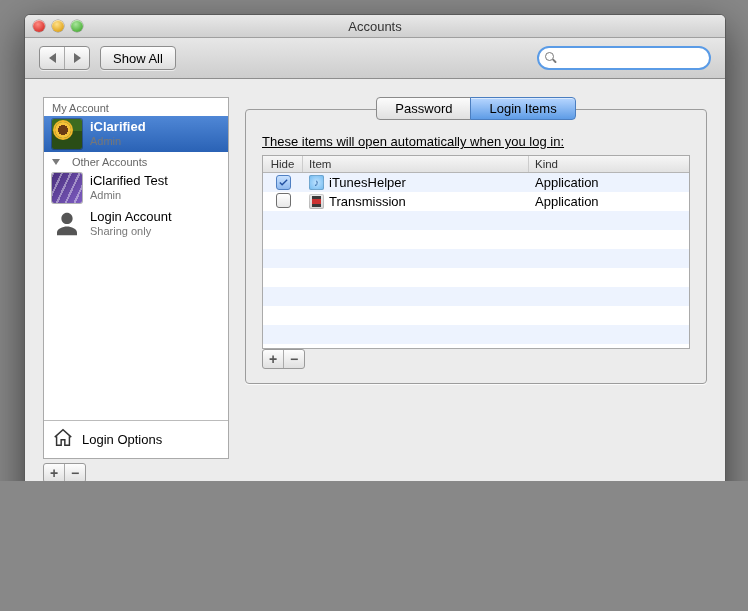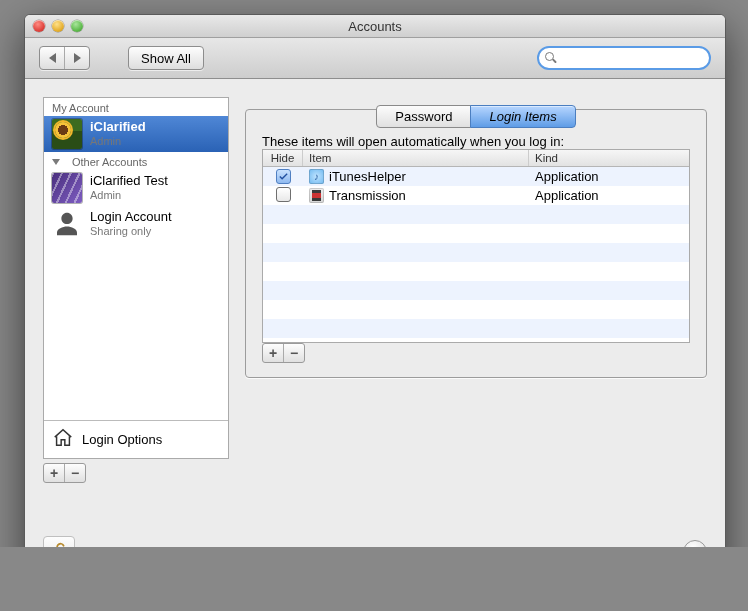--- a/index.html
+++ b/index.html
@@ -3,21 +3,21 @@
 <meta charset="utf-8">
 <style>
   html, body {
     margin: 0; padding: 0;
     font-family: "Lucida Grande", "Helvetica Neue", Arial, sans-serif;
     font-size: 13px;
     color: #000;
     background: #888;
   }
   .backdrop {
-    width: 748px; height: 547px;
+    width: 748px; height: 481px;
     position: relative;
     background: transparent;
   }
   .window {
     position: absolute;
     left: 24px; top: 14px;
     width: 700px; height: 562px;
     background: #ececec;
     border: 1px solid #5a5a5a;
     border-radius: 6px;
@@ -80,21 +80,21 @@
   .tri-right { border-width: 5px 0 5px 7px; border-color: transparent transparent transparent #6b6b6b; }
 
   .push-btn {
     height: 22px;
     padding: 0 12px;
     border: 1px solid #8d8d8d;
     border-radius: 4px;
     background: linear-gradient(#fdfdfd, #dedede);
     box-shadow: 0 1px 0 rgba(255,255,255,.6);
     font-size: 13px;
-    display: inline-flex; align-items: center; margin-left: 28px;
+    display: inline-flex; align-items: center;
   }
   .spacer { flex: 1; }
   .search {
     display: flex; align-items: center;
     width: 158px; height: 20px;
     border: 2px solid #5a9be6;
     border-radius: 12px;
     background: #fff;
     padding: 0 6px;
     box-shadow: 0 0 0 1px rgba(255,255,255,.7) inset;
@@ -208,49 +208,49 @@
     font-size: 14px; font-weight: bold; color: #555;
   }
   .pm span + span { border-left: 1px solid #aaa; }
 
   
   .main {
     flex: 1;
     position: relative;
   }
   .tabs {
-    position: absolute; left: 0; right: 0; top: 8px;
+    position: absolute; left: 0; right: 0; top: 0;
     display: flex; justify-content: center;
     z-index: 2;
   }
   .tab {
     padding: 3px 18px;
     border: 1px solid #8a8a8a;
     background: linear-gradient(#fcfcfc, #e0e0e0);
     font-size: 13px;
     margin-left: -1px;
   }
   .tab:first-child { border-radius: 4px 0 0 4px; margin-left: 0; }
-  .tab:last-child  { border-radius: 0 4px 4px 0; font-style: italic; }
+  .tab:last-child  { border-radius: 0 4px 4px 0; }
   .tab.active {
     background: linear-gradient(#b7d6ff, #5e9ce6);
     border-color: #4b7ec0;
     color: #000;
     box-shadow: inset 0 1px 0 rgba(255,255,255,.5);
   }
   .panel {
     position: absolute;
     top: 12px; left: 0; right: 0;
     border: 1px solid #9c9c9c;
     border-radius: 4px;
     background: #ececec;
     padding: 24px 16px 14px 16px;
     box-shadow: 0 1px 0 rgba(255,255,255,.8);
   }
-  .intro { margin-bottom: 0; font-size: 13px; }
+  .intro { margin-bottom: 6px; font-size: 13px; text-decoration: underline; }
   .table {
     border: 1px solid #aaa;
     background: #fff;
     height: 192px;
     overflow: hidden;
   }
   .thead {
     display: flex;
     background: linear-gradient(#f6f6f6, #e2e2e2);
     border-bottom: 1px solid #b5b5b5;

